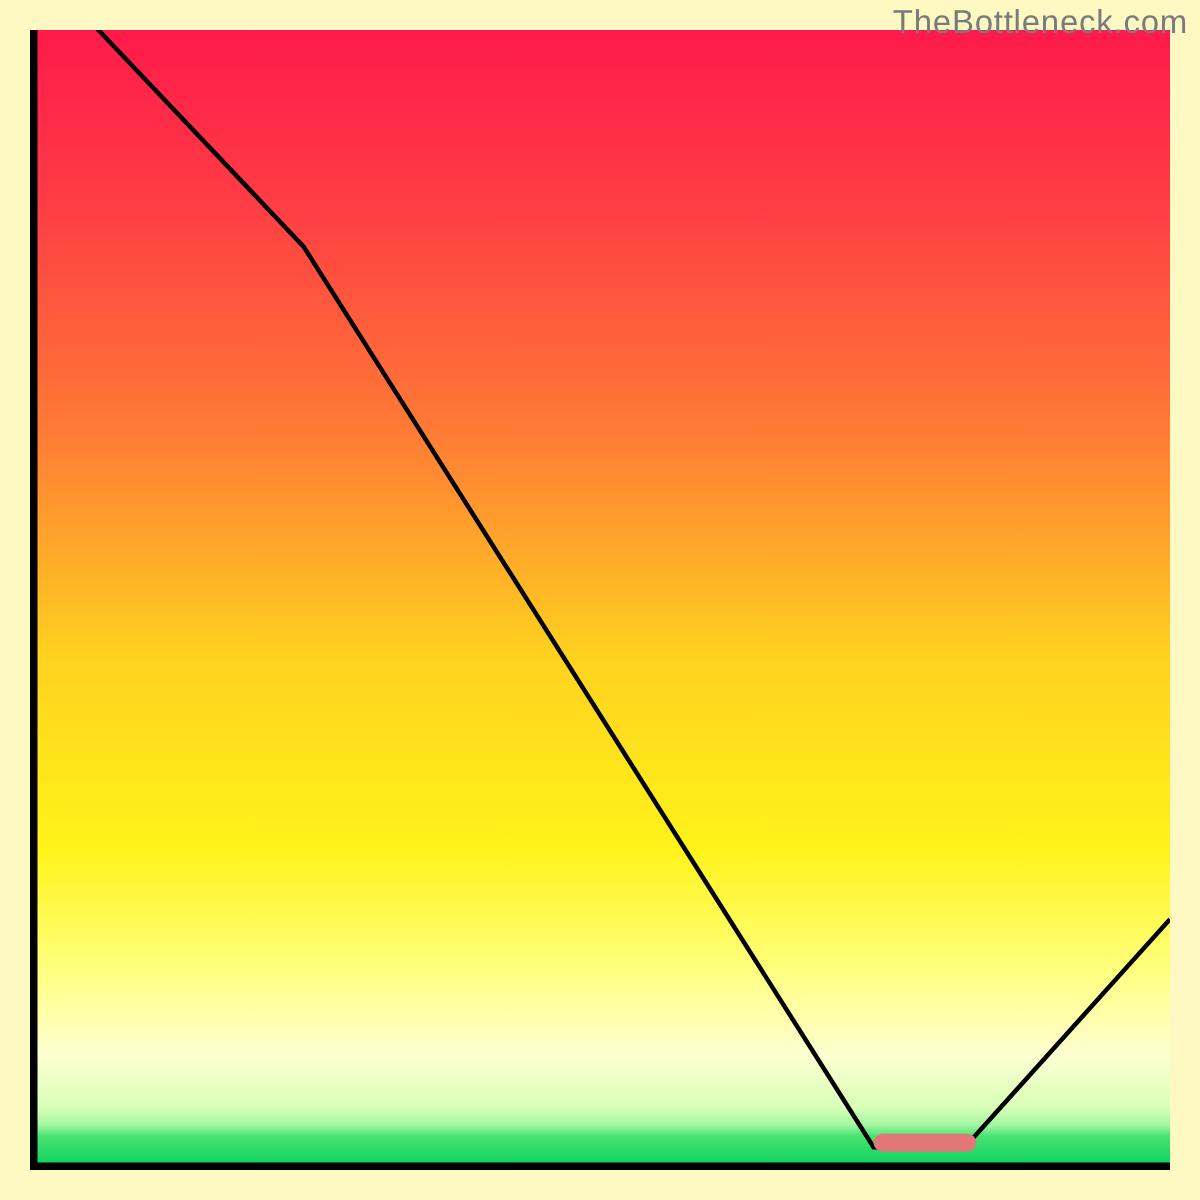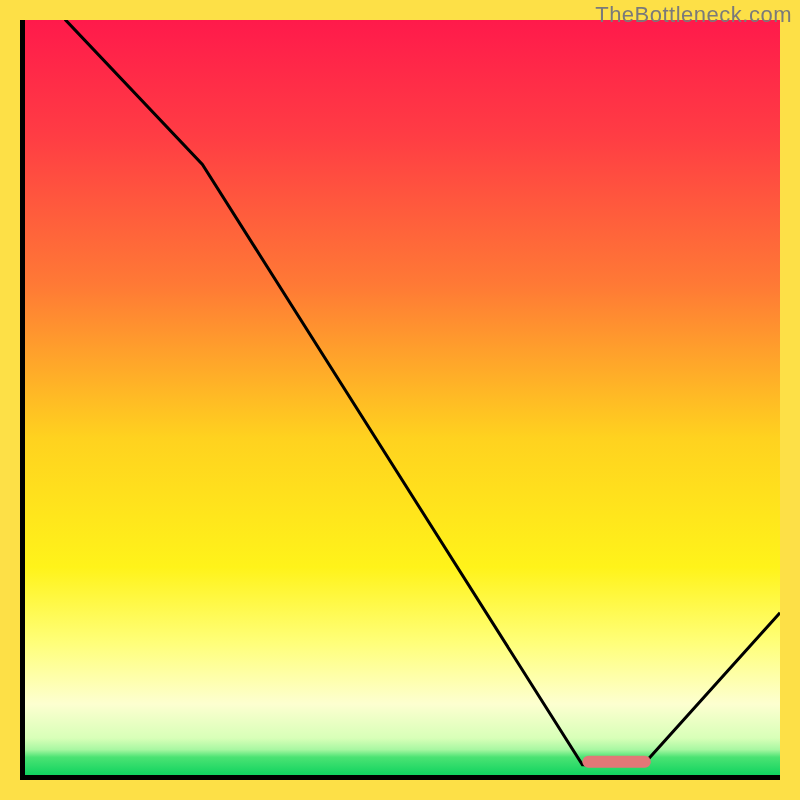--- a/index.html
+++ b/index.html
@@ -6,21 +6,21 @@
     margin: 0;
     padding: 0;
     width: 800px;
     height: 800px;
     overflow: hidden;
   }
   .container {
     position: relative;
     width: 800px;
     height: 800px;
-    background: #fde047;
+    background: #fef9c3;
   }
   .watermark {
     position: absolute;
     top: 2px;
     right: 8px;
     font-family: Arial, Helvetica, sans-serif;
     font-size: 22px;
     color: #7a7a7a;
     letter-spacing: 0.5px;
     z-index: 40;

